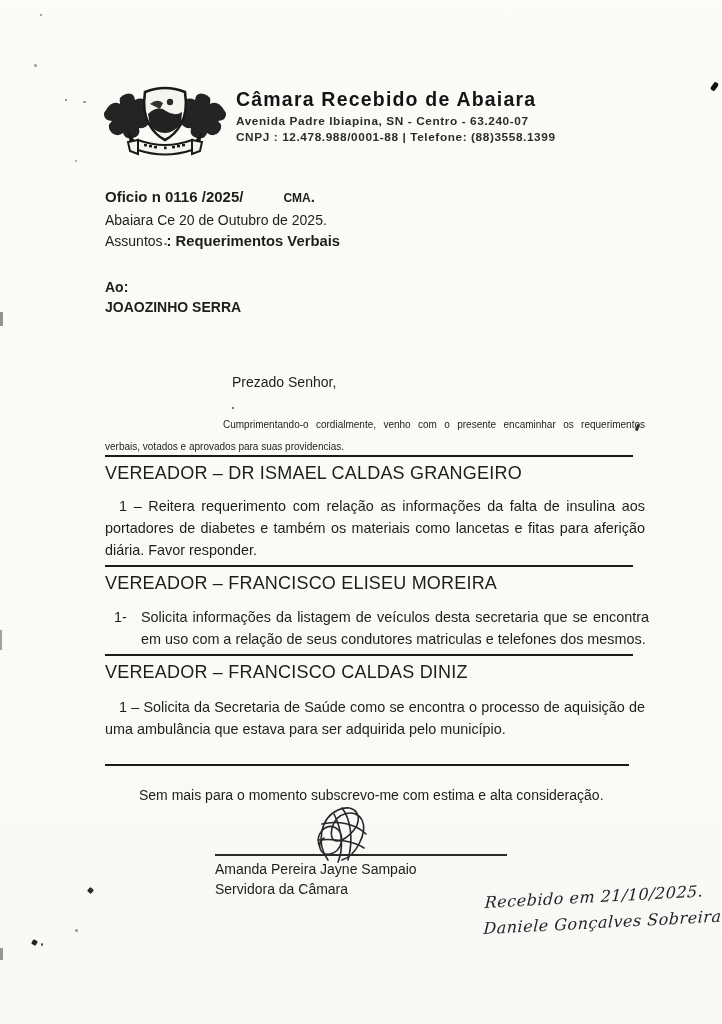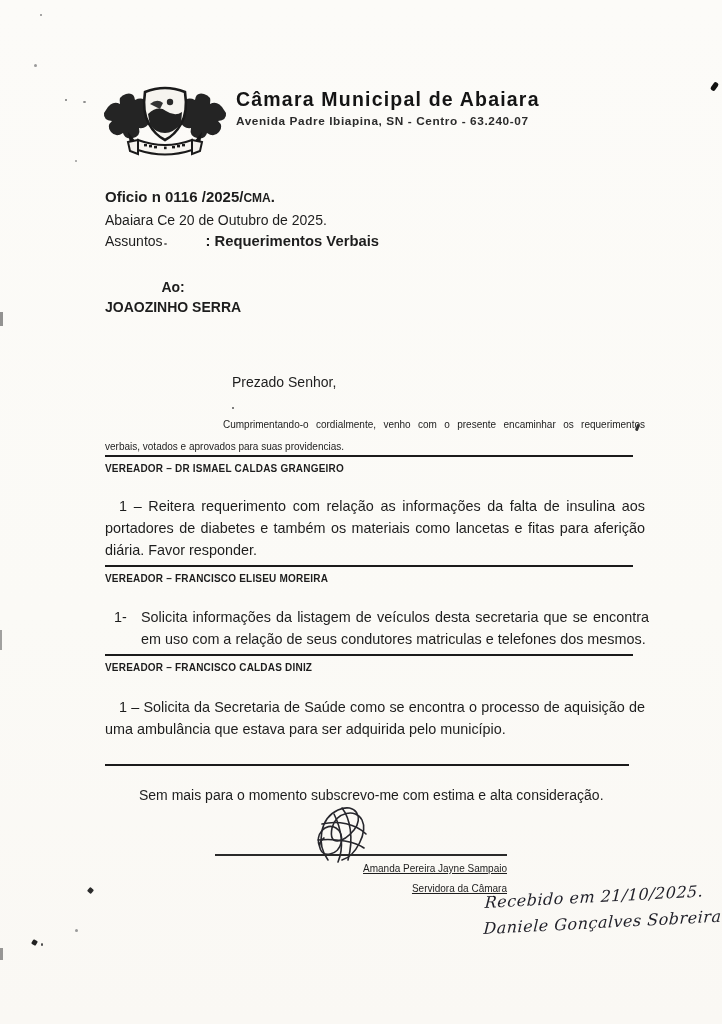--- a/index.html
+++ b/index.html
@@ -19,47 +19,47 @@
     font-size:19.5px;font-weight:bold;letter-spacing:1.2px;
     color:#141414;white-space:nowrap;
   }
   .hdr-sub{
     margin-top:3px;font-size:11.8px;font-weight:bold;color:#2c2c2c;
     letter-spacing:0.6px;line-height:15.5px;white-space:nowrap;
   }
   
   .meta{position:absolute;left:105px;top:186px;line-height:21.5px;}
   .oficio{font-size:15px;font-weight:bold;}
-  .oficio .small-caps{font-size:12px;}
+  .oficio .small-caps{font-size:12px;padding-left:40px;}
   .dateline{font-size:14px;}
   .subject{font-size:14px;}
-  .subject b{font-size:14.8px;margin-left:39px;}
+  .subject b{font-size:14.8px;}
   
-  .recipient{position:absolute;left:105px;top:277px;font-size:14px;font-weight:bold;line-height:20px;text-align:center;}
+  .recipient{position:absolute;left:105px;top:277px;font-size:14px;font-weight:bold;line-height:20px;}
   
   .salutation{position:absolute;left:232px;top:374px;font-size:14px;}
   .intro{
     position:absolute;left:105px;top:414px;width:540px;
     font-size:10px;line-height:21.5px;
     text-align:justify;text-indent:118px;
   }
   .rule{position:absolute;left:105px;height:2px;background:#1b1b1b;}
-  .sec-head{position:absolute;left:105px;font-size:10px;font-weight:bold;letter-spacing:0.2px;}
+  .sec-head{position:absolute;left:105px;font-size:18px;font-weight:normal;letter-spacing:0.2px;}
   .sec-item{
     position:absolute;left:105px;width:540px;
     font-size:14.4px;line-height:22px;text-align:justify;
   }
   .indented{text-indent:14px;}
   .hanging{padding-left:36px;width:508px;}
   .hang-label{position:absolute;left:9px;top:0;}
   
   .closing{position:absolute;left:139px;top:787px;font-size:14px;}
   .sig-scribble{position:absolute;left:298px;top:804px;width:86px;height:60px;}
   .sig-line{position:absolute;left:215px;top:854px;width:292px;height:2px;background:#2a2a2a;}
-  .sig-block{position:absolute;left:215px;top:859px;width:292px;text-align:right;font-size:10px;line-height:20px;text-decoration:underline;}
+  .sig-block{position:absolute;left:215px;top:859px;width:292px;text-align:left;font-size:14px;line-height:20px;}
   
   .handwriting{
     position:absolute;left:484px;top:884px;width:230px;
     font-family:"DejaVu Serif", serif;font-style:italic;
     font-size:16px;line-height:26px;color:#1f1f28;
     transform:rotate(-3deg) skewX(-6deg);
     letter-spacing:0.5px;white-space:nowrap;
   }
   
   .speck{position:absolute;border-radius:50%;}
@@ -93,23 +93,24 @@
         <rect x="51" y="65" width="3" height="2.4"></rect>
       <rect x="56" y="66" width="3" height="2.4"></rect>
         <rect x="66" y="66.6" width="2.6" height="2.6"></rect>
       <rect x="74" y="66" width="3" height="2.4"></rect>
         <rect x="79" y="65" width="3" height="2.4"></rect>
       <rect x="84" y="64" width="3" height="2.4"></rect>
     </g>
   </svg>
 
   <div class="hdr">
-    <div class="hdr-title">Câmara Municipal de Abaiara</div>
+    <div class="hdr-title">Câmara Recebido de Abaiara</div>
     <div class="hdr-sub">
       <div>Avenida Padre Ibiapina, SN - Centro - 63.240-07</div>
+      <div>CNPJ : 12.478.988/0001-88 | Telefone: (88)3558.1399</div>
     </div>
   </div>
 
   <div class="meta">
     <div class="oficio"><span>Oficio n 0116 /2025/</span><span class="small-caps">CMA</span><span>.</span></div>
     <div class="dateline">Abaiara Ce 20 de Outubro de 2025.</div>
     <div class="subject"><span>Assuntos </span><b>: Requerimentos Verbais</b></div>
   </div>
 
   <div class="recipient">

